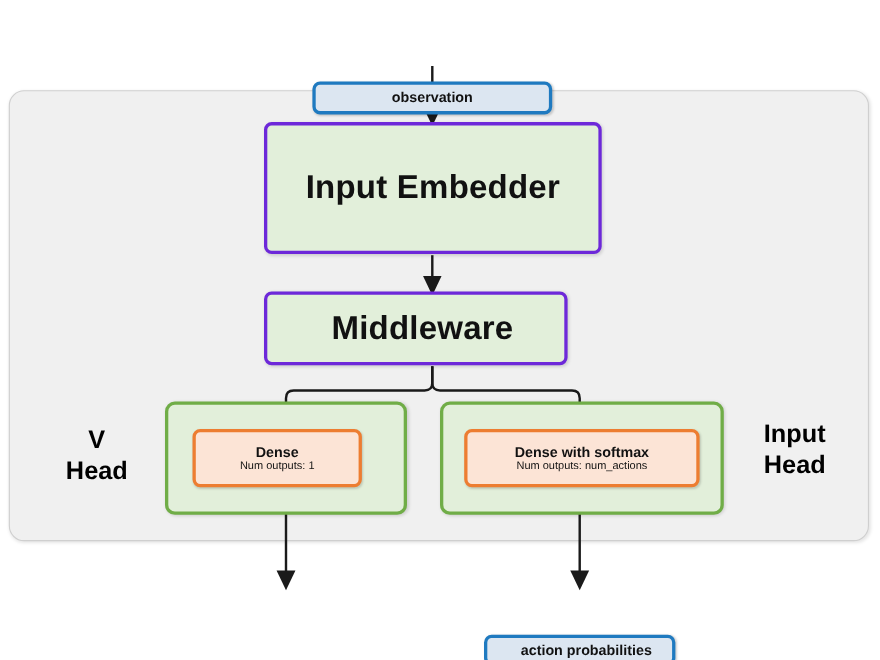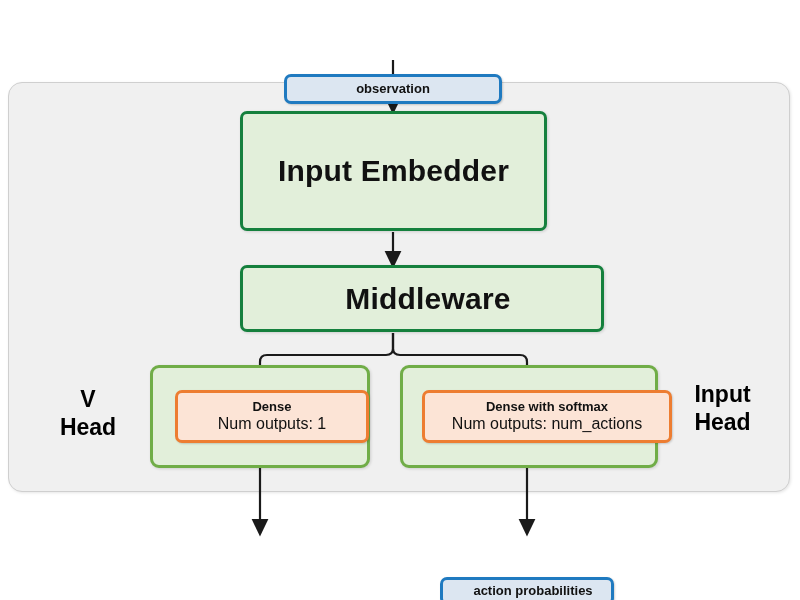--- a/index.html
+++ b/index.html
@@ -52,21 +52,21 @@
     border-radius: 7px;
     font-size: 13px;
     font-weight: bold;
     box-shadow: 1px 1px 2px rgba(0,0,0,0.18);
     margin-top: 44px;
   }
 
   
   .green-box {
     background: #e2efda;
-    border: 3px solid #15803d;
+    border: 3px solid #6d28d9;
     border-radius: 7px;
     box-shadow: 1px 1px 3px rgba(0,0,0,0.14);
   }
   .green-box.big-label {
     font-size: 30px;
     font-weight: bold;
     letter-spacing: 0.2px;
   }
 
   
@@ -84,21 +84,21 @@
     background: #fce4d6;
     border: 3px solid #ed7d31;
     border-radius: 7px;
     box-shadow: 1px 1px 2px rgba(0,0,0,0.16);
   }
   .orange-title {
     font-size: 13px;
     font-weight: bold;
   }
   .orange-sub {
-    font-size: 16px;
+    font-size: 10px;
     font-weight: normal;
   }
 
   
   .head-caption {
     position: absolute;
     text-align: center;
     font-size: 23px;
     font-weight: bold;
     color: #000000;
@@ -142,39 +142,39 @@
   </svg>
 
   <div class="node io-box" style="left:284px; top:30px; width:218px; height:30px;">
     <span>observation</span>
   </div>
 
   <div class="node green-box big-label" style="left:240px; top:111px; width:307px; height:120px;">
     <span>Input Embedder</span>
   </div>
 
-  <div class="node green-box big-label" style="left:240px; top:265px; width:364px; height:67px;padding-left:12px;">
+  <div class="node green-box big-label" style="left:240px; top:265px; width:276px; height:67px;padding-left:12px;">
     <span>Middleware</span>
   </div>
 
   <div class="group-box" style="left:150px; top:365px; width:220px; height:103px;"></div>
 
-  <div class="node orange-box" style="left:175px; top:390px; width:194px; height:53px;">
+  <div class="node orange-box" style="left:175px; top:390px; width:154px; height:53px;">
     <span class="orange-title">Dense</span>
     <span class="orange-sub">Num outputs: 1</span>
   </div>
 
   <div class="head-caption" style="left:38px; top:385px; width:100px;">
     <div>V</div>
     <div>Head</div>
   </div>
 
   <div class="group-box" style="left:400px; top:365px; width:258px; height:103px;"></div>
 
-  <div class="node orange-box" style="left:422px; top:390px; width:250px; height:53px;">
+  <div class="node orange-box" style="left:422px; top:390px; width:214px; height:53px;">
     <span class="orange-title">Dense with softmax</span>
     <span class="orange-sub">Num outputs: num_actions</span>
   </div>
 
   <div class="head-caption" style="left:665px; top:380px; width:115px;">
     <div>Input</div>
     <div>Head</div>
   </div>
 
 

